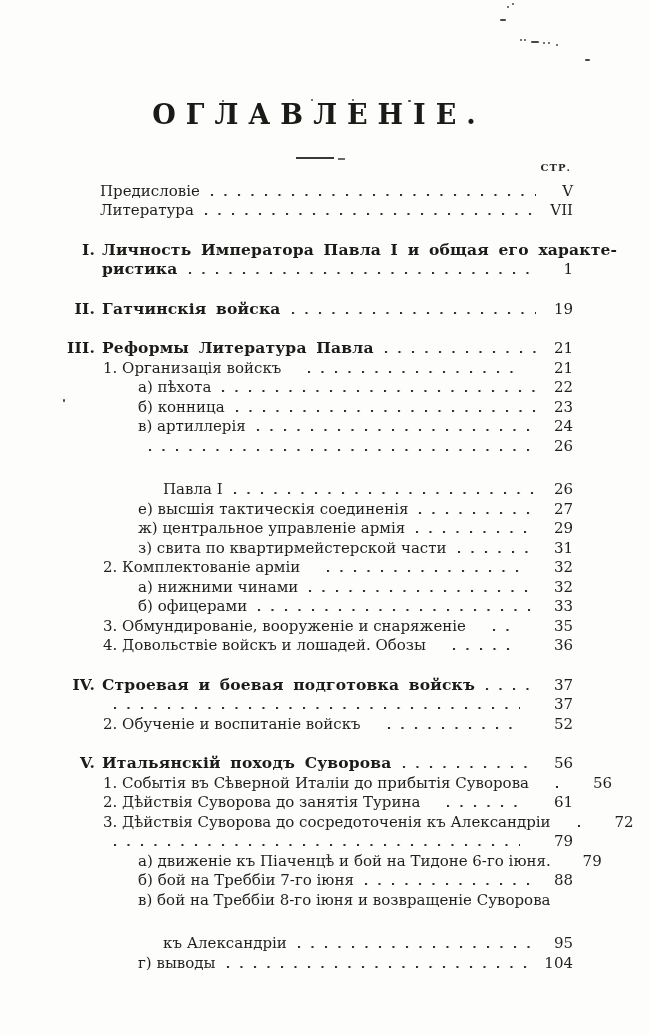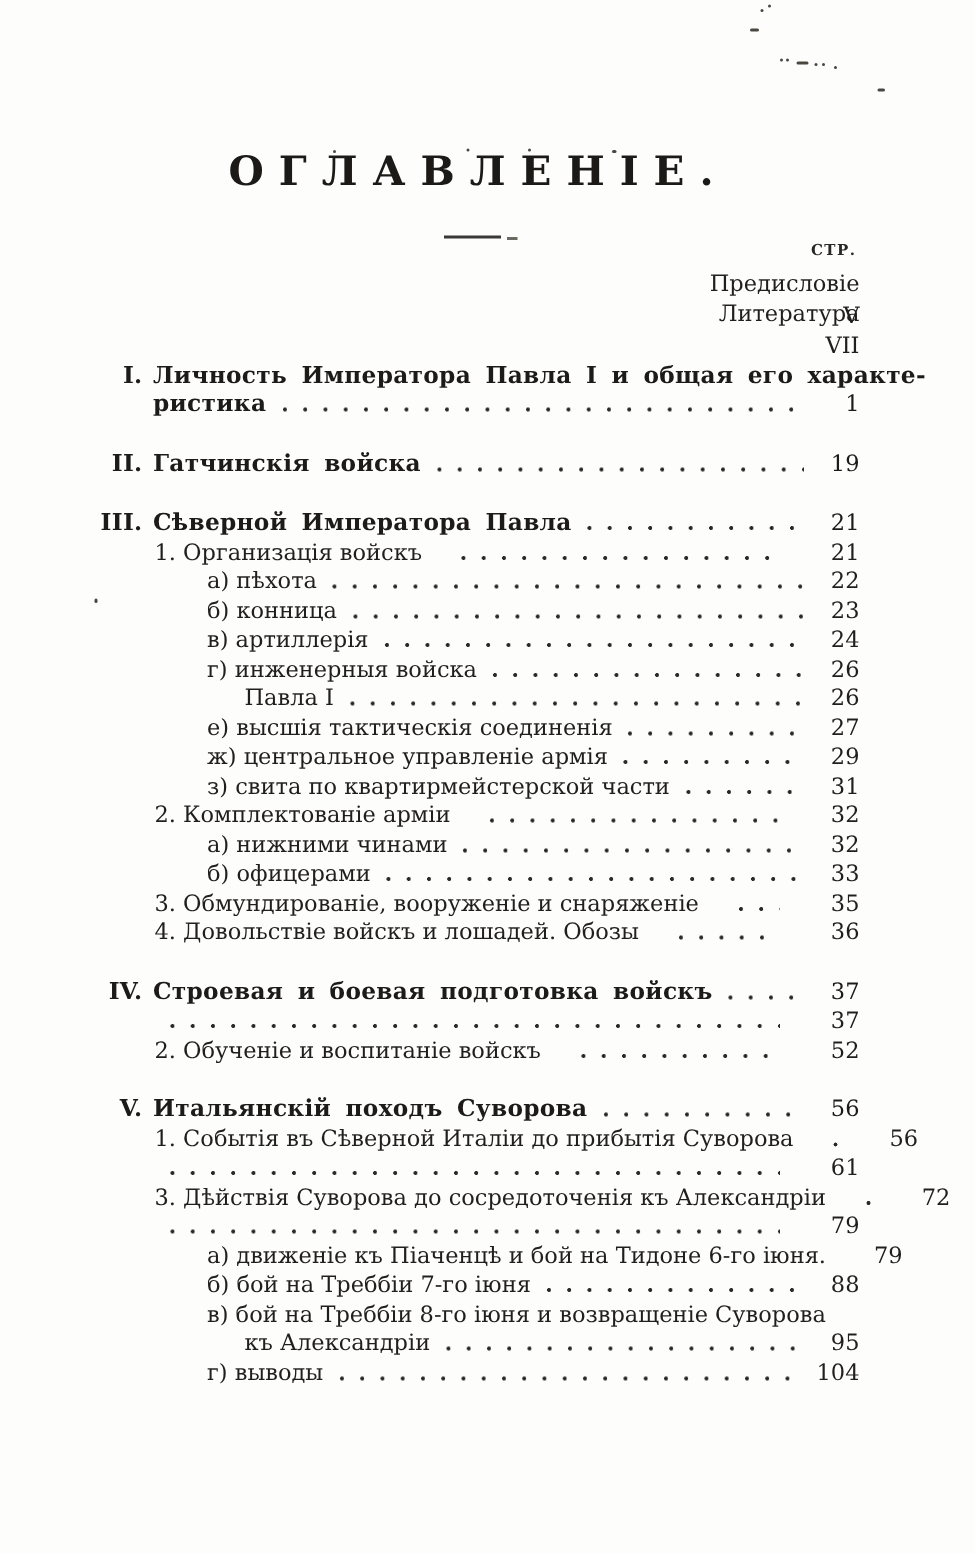--- a/index.html
+++ b/index.html
@@ -46,25 +46,25 @@
     height: 19.5px;
     font-size: 15px;
     line-height: 18px;
     white-space: nowrap;
   }
   .row.gap { margin-top: 20px; }
 
   .marker { flex: none; width: 33px; text-align: right; margin-right: 7px; }
 
   .chapter, .chapter-cont { font-weight: 700; font-size: 15.5px; word-spacing: 4px; letter-spacing: 0.2px; color: #1d1b18; }
-  .front        { padding-left: 38px; flex-direction: column; }
+  .front        { padding-left: 38px; }
   .chapter-cont { padding-left: 40px; }
   .l1           { padding-left: 41px; gap: 16px; }
   .l2           { padding-left: 76px; }
-  .l2-cont      { padding-left: 101px; }
+  .l2-cont      { padding-left: 101px; margin-top: 24px; }
 
   .text { flex: none; }
 
   .leader {
     flex: 1 1 auto;
     min-width: 4px;
     height: 4px;
     margin: 0 9px 3px 10px;
     background-image: radial-gradient(circle at 2px 2px, #2c2a27 1.15px, rgba(0,0,0,0) 1.5px);
     background-size: 13.5px 4px;
@@ -120,21 +120,21 @@
     <span class="pagenum">1</span>
   </div>
         <div class="row chapter gap">
     <span class="marker">II.</span>
     <span class="text">Гатчинскія войска</span>
     <span class="leader"></span>
     <span class="pagenum">19</span>
   </div>
         <div class="row chapter gap">
     <span class="marker">III.</span>
-    <span class="text">Сѣверной Императора Павла</span>
+    <span class="text">Реформы Литература Павла</span>
     <span class="leader"></span>
     <span class="pagenum">21</span>
   </div>
         <div class="row l1">
 
     <span class="text">1. Организація войскъ</span>
     <span class="leader"></span>
     <span class="pagenum">21</span>
   </div>
         <div class="row l2">
@@ -150,21 +150,20 @@
     <span class="pagenum">23</span>
   </div>
         <div class="row l2">
 
     <span class="text">в) артиллерія</span>
     <span class="leader"></span>
     <span class="pagenum">24</span>
   </div>
         <div class="row l2">
 
-    <span class="text">г) инженерныя войска</span>
     <span class="leader"></span>
     <span class="pagenum">26</span>
   </div>
         <div class="row l2-cont">
 
     <span class="text">Павла I</span>
     <span class="leader"></span>
     <span class="pagenum">26</span>
   </div>
         <div class="row l2">
@@ -239,20 +238,21 @@
     <span class="pagenum">56</span>
   </div>
         <div class="row l1">
 
     <span class="text">1. Событія въ Сѣверной Италіи до прибытія Суворова</span>
     <span class="leader"></span>
     <span class="pagenum">56</span>
   </div>
         <div class="row l1">
 
+    <span class="text">2. Дѣйствія Суворова до занятія Турина</span>
     <span class="leader"></span>
     <span class="pagenum">61</span>
   </div>
         <div class="row l1">
 
     <span class="text">3. Дѣйствія Суворова до сосредоточенія къ Александріи</span>
     <span class="leader"></span>
     <span class="pagenum">72</span>
   </div>
         <div class="row l1">

